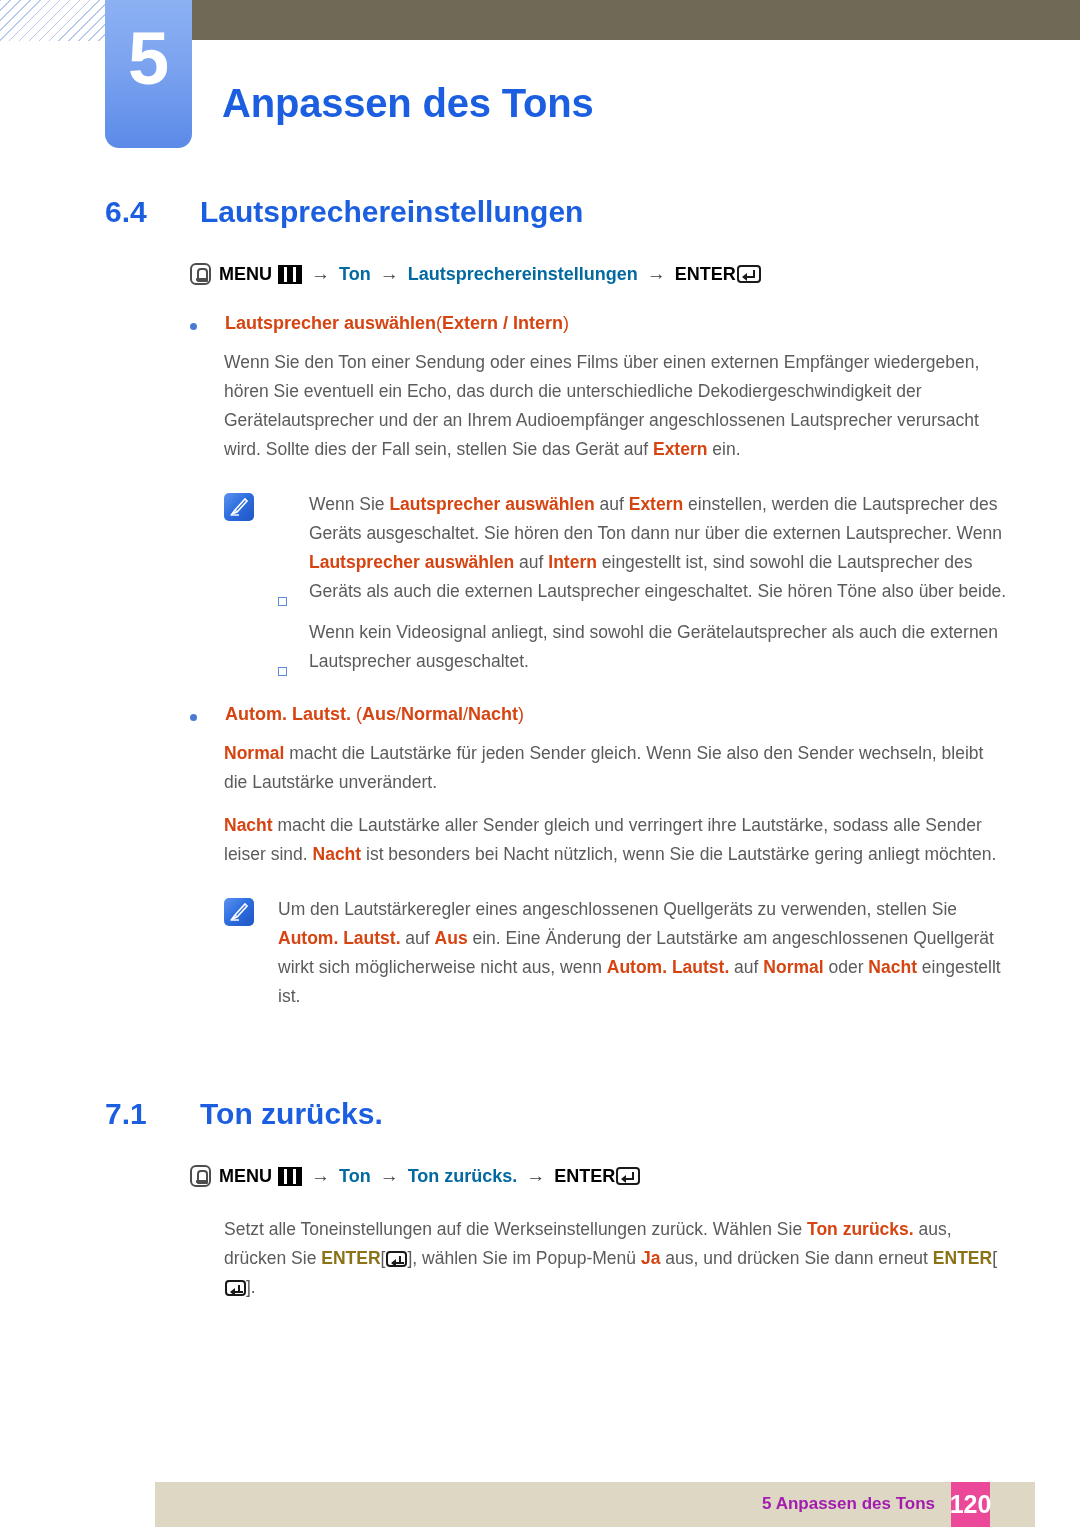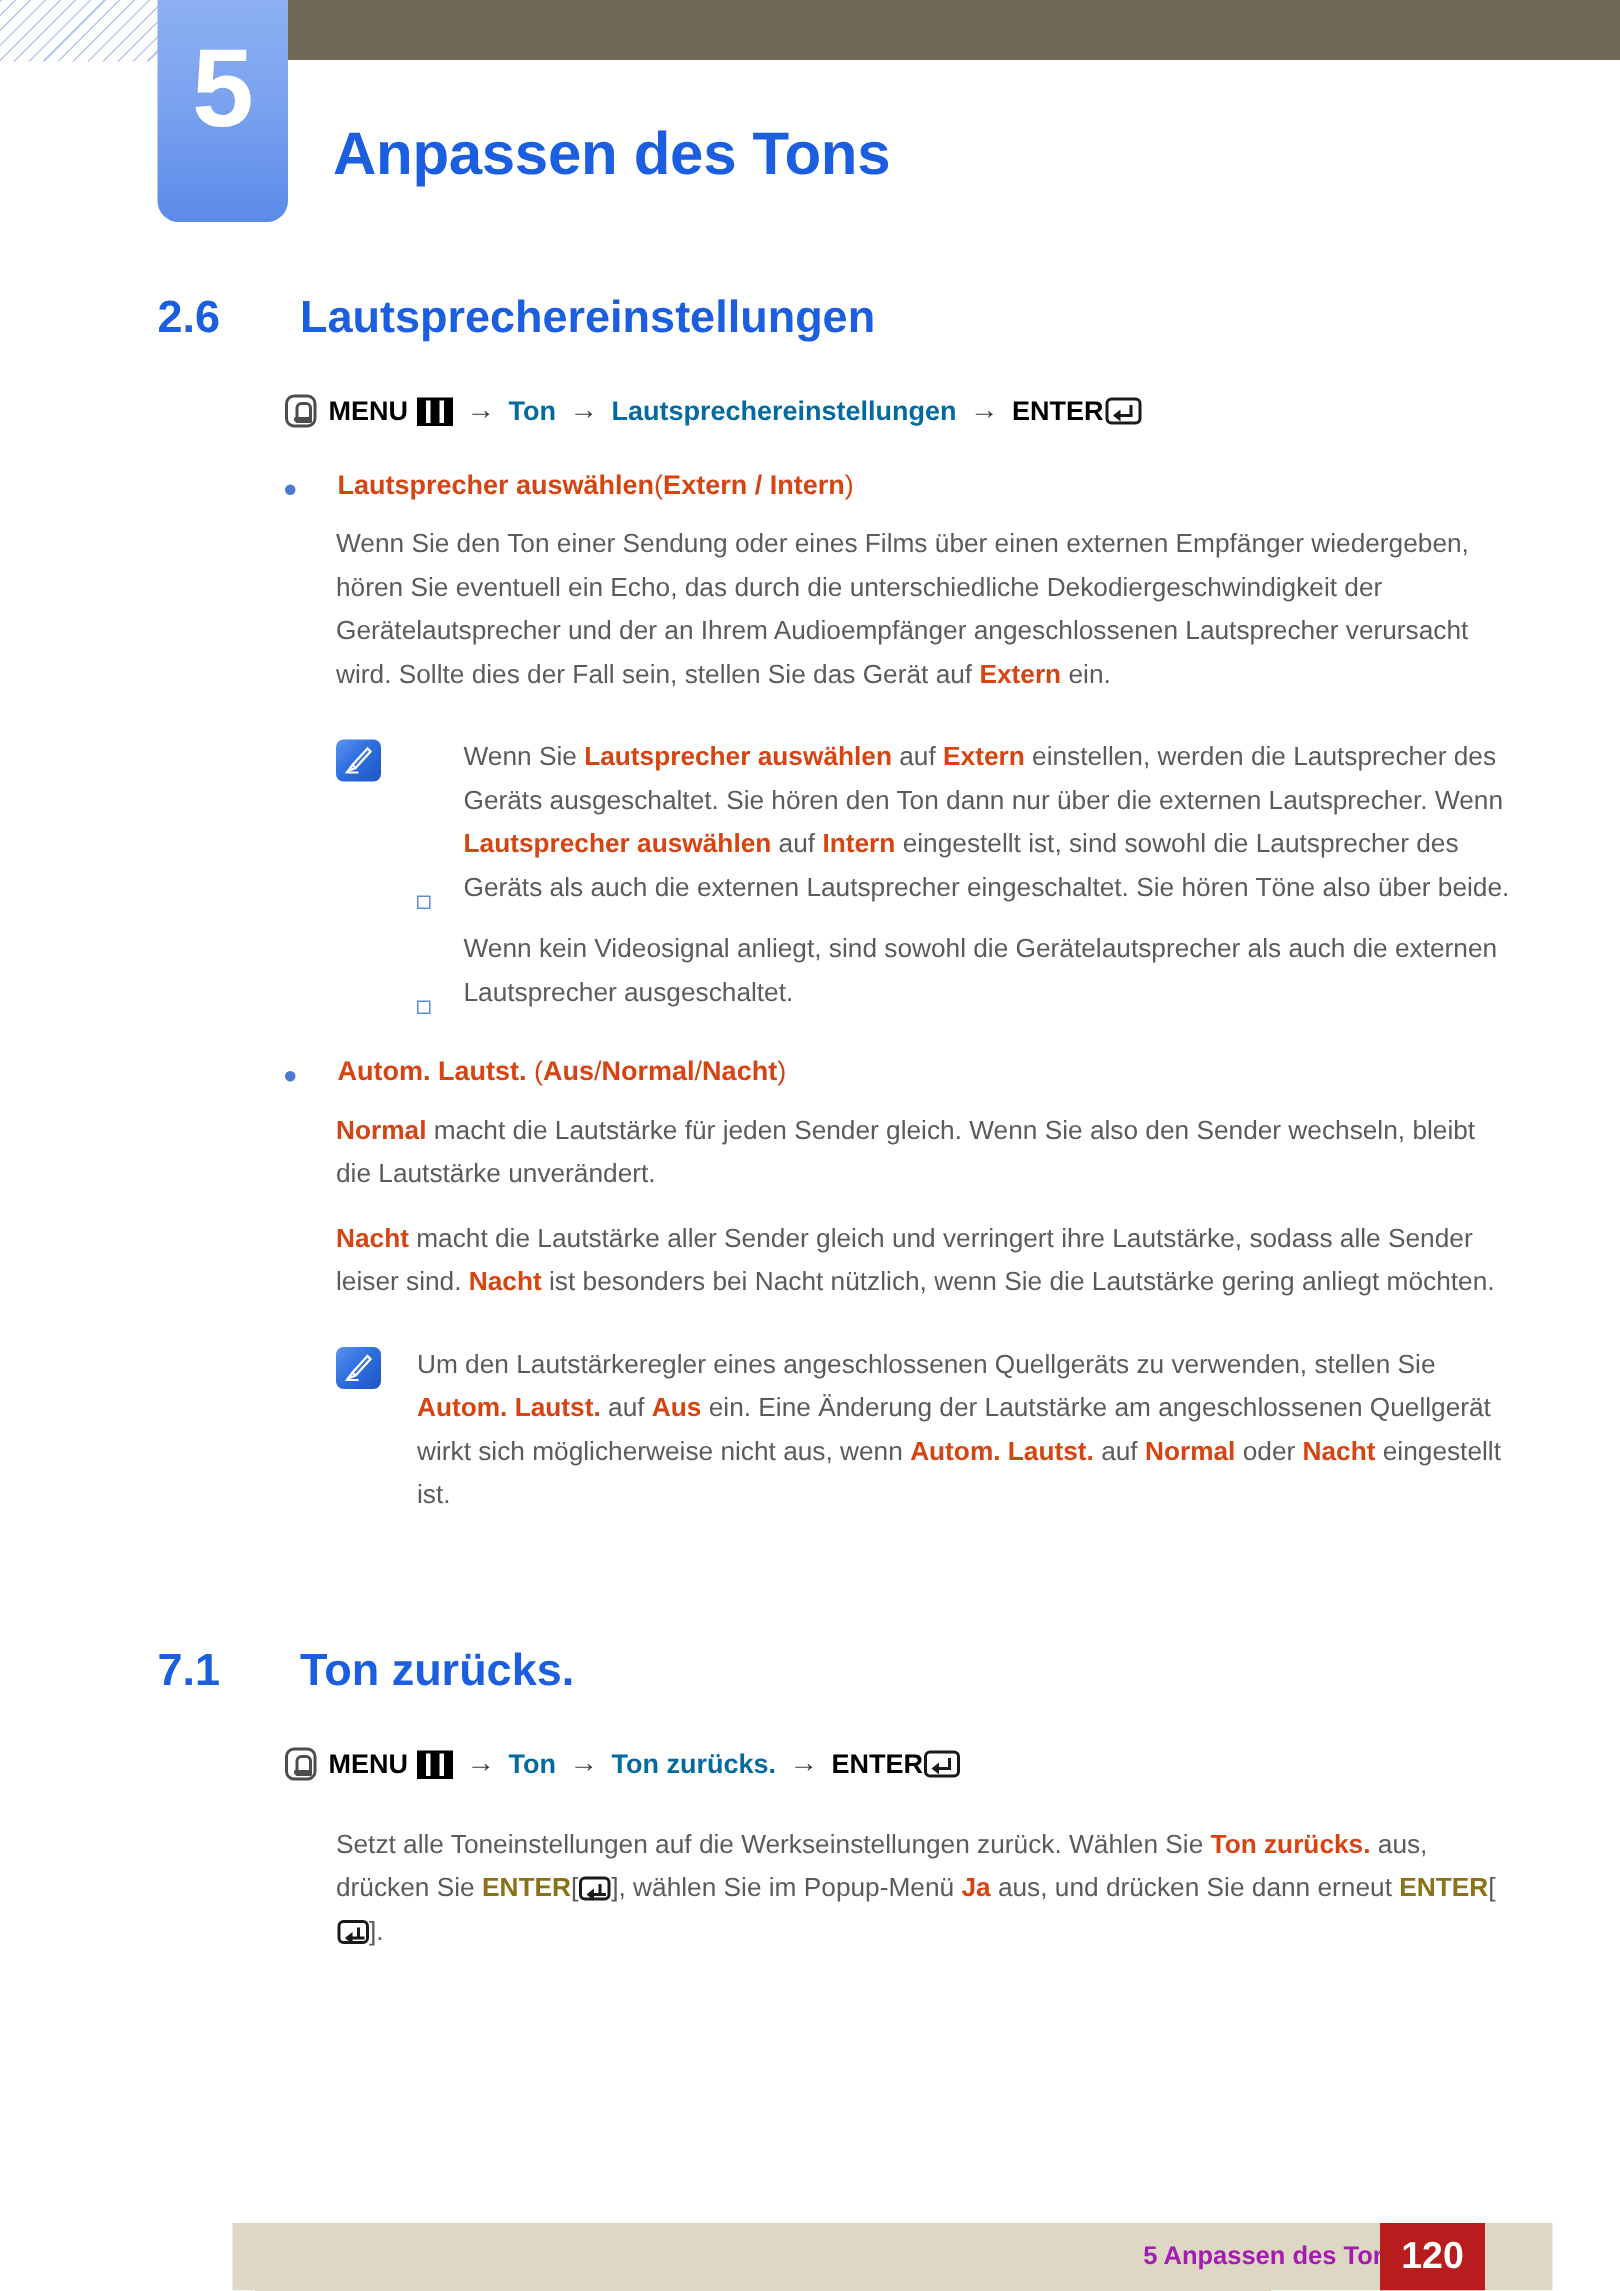--- a/index.html
+++ b/index.html
@@ -159,40 +159,40 @@
   .footer { position:absolute; left:0; top:1482px; width:1080px; height:45px; }
   .footer-bar {
     position:absolute; left:155px; top:0; width:880px; height:45px;
     background:#ddd7c3;
   }
   .footer-label {
     position:absolute; right:100px; top:12px;
     font-size:17px; font-weight:bold; color:#a21caf;
   }
   .footer-page {
-    position:absolute; right:45px; top:0; width:70px; height:45px;
-    background:#b91c1c; color:#ffffff;
+    position:absolute; right:45px; top:0; width:39px; height:45px;
+    background:#ec4899; color:#ffffff;
     font-size:25px; font-weight:bold;
     display:flex; align-items:center; justify-content:center;
   }
 </style>
 </head>
 <body>
 
 <div class="chapter-header">
   <div class="hatch"></div>
   <div class="olive-bar"></div>
   <div class="chapter-tab">5</div>
   <div class="chapter-title">Anpassen des Tons</div>
 </div>
 
 <div class="page">
 
   <div class="section-head">
-    <span class="section-num">2.6</span>
+    <span class="section-num">6.4</span>
     <span class="section-name">Lautsprechereinstellungen</span>
   </div>
 
   <div class="menu-path">
     <span class="icon-touch"></span>
     <span class="gold">MENU</span>
     <span class="icon-bars"></span>
     <span class="arrow">→</span>
     <span class="red">Ton</span>
     <span class="arrow">→</span>

